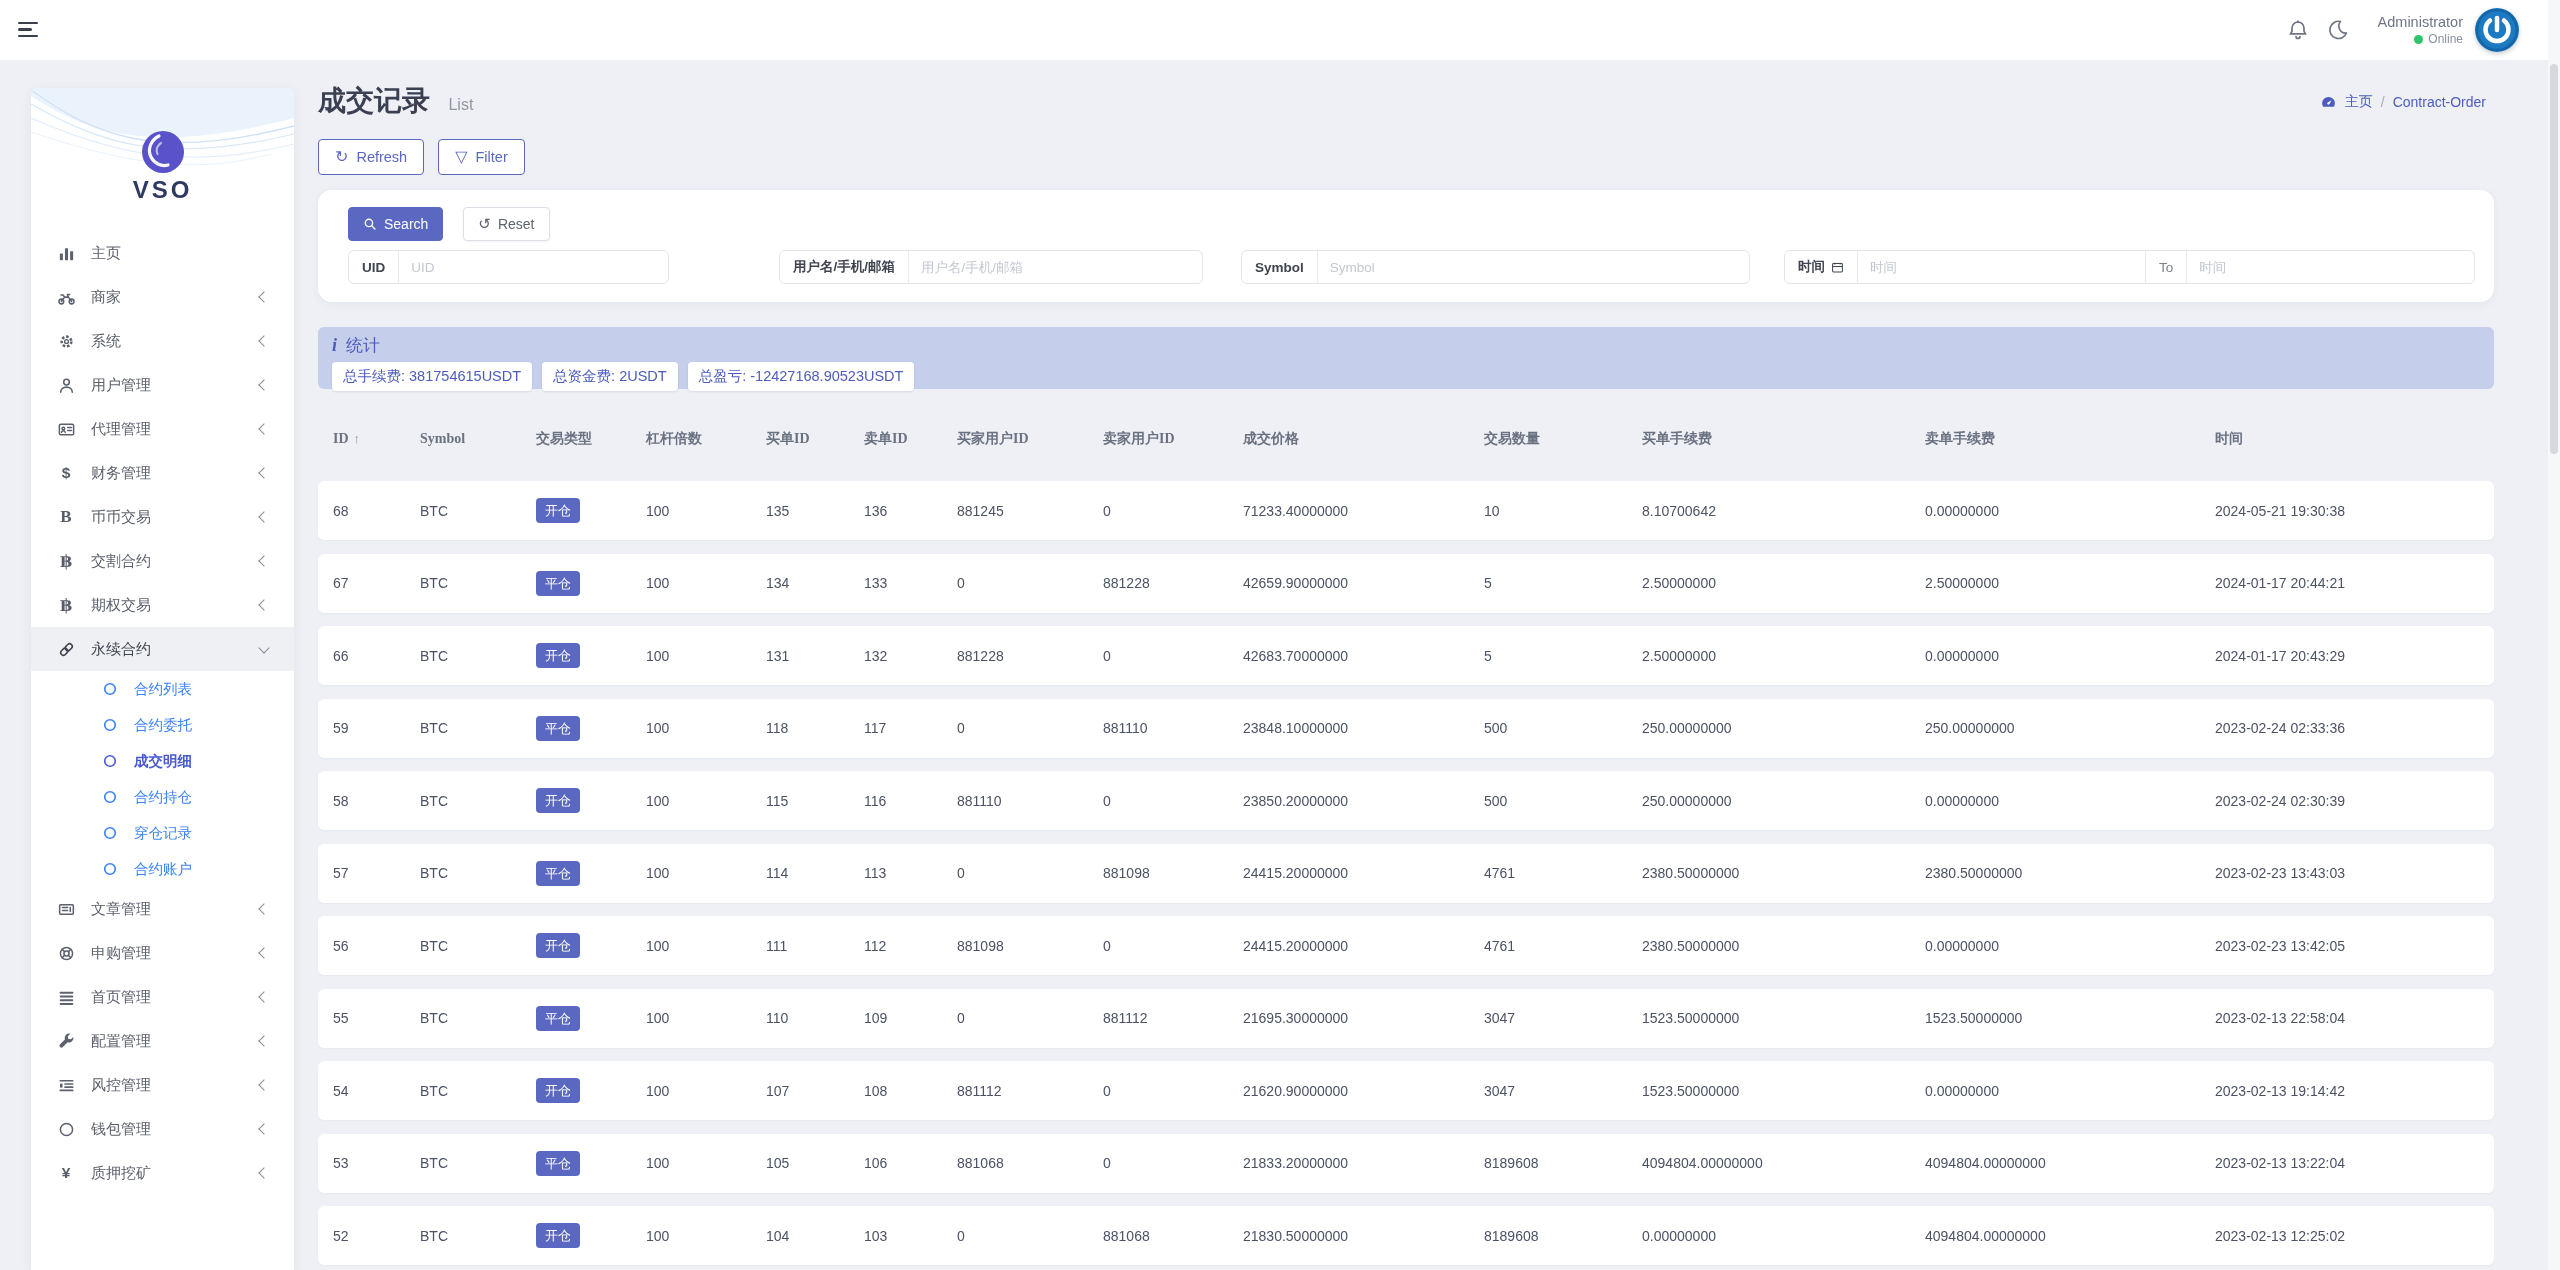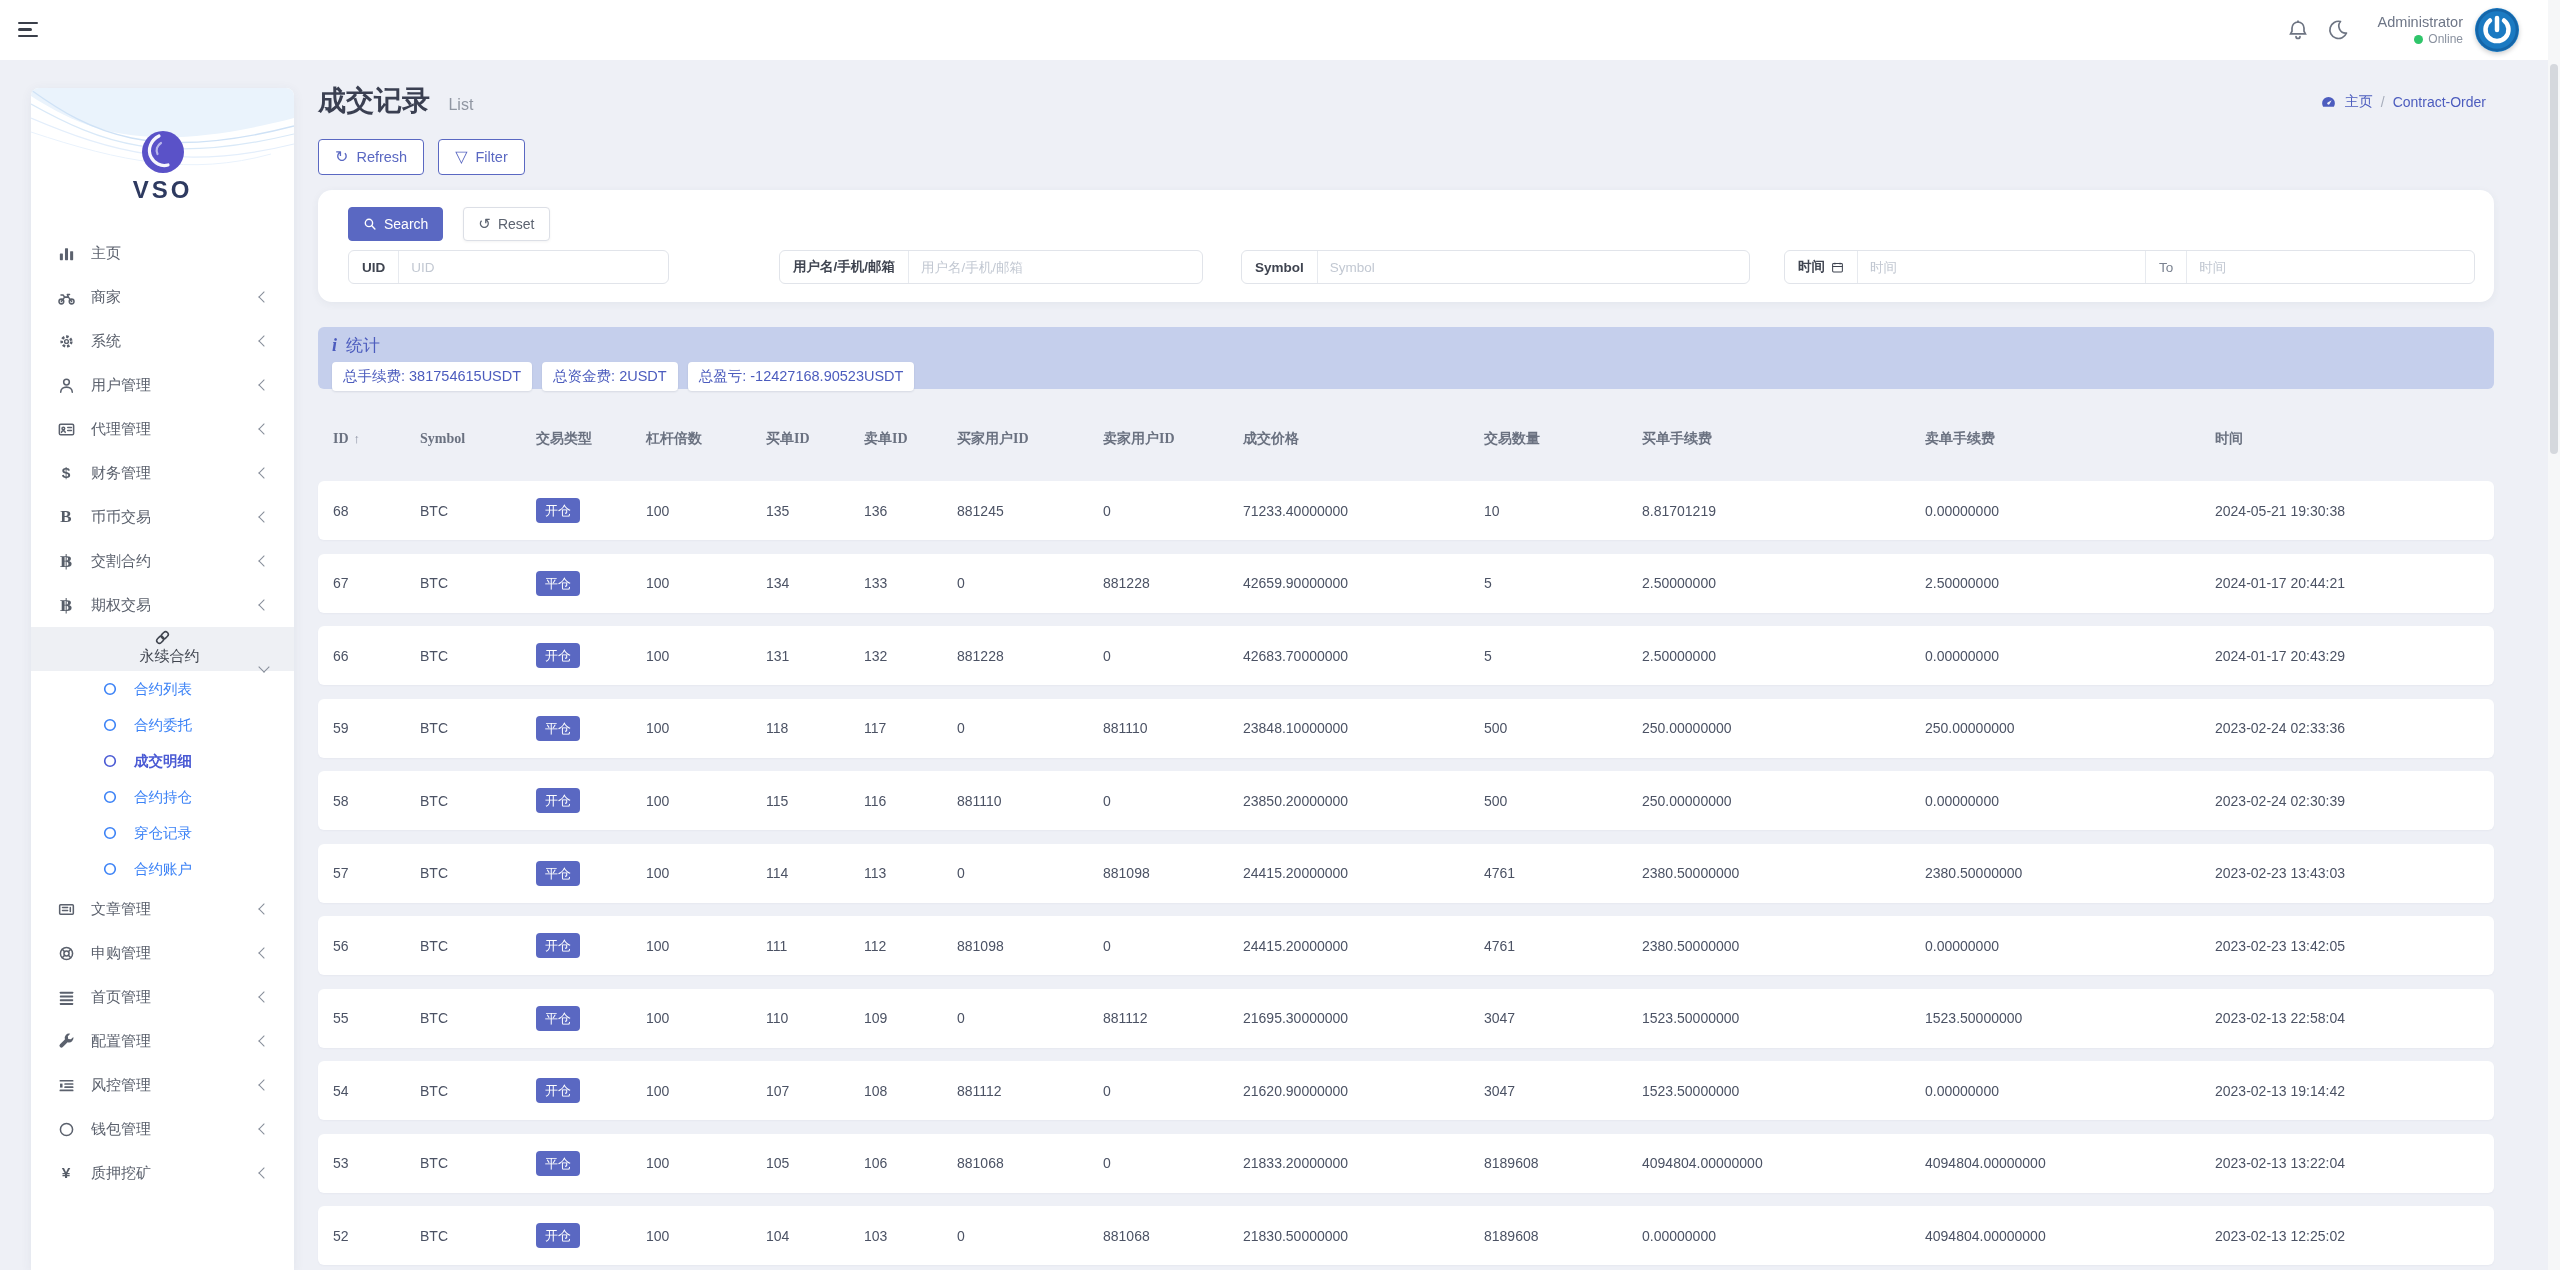--- a/index.html
+++ b/index.html
@@ -25,21 +25,21 @@
   .sidebar{position:absolute;left:31px;top:88px;width:263px;height:1183px;background:#fff;
     border-radius:8px 8px 0 0;box-shadow:0 2px 12px rgba(60,70,100,.07);overflow:hidden;}
   .side-head{position:relative;height:142px;}
   .wave{position:absolute;left:0;top:0;width:263px;height:96px;}
   .logo{position:absolute;left:50%;top:40px;transform:translateX(-50%);width:48px;height:48px;}
   .brand{position:absolute;top:88px;width:100%;text-align:center;font-size:24px;font-weight:700;
     letter-spacing:3px;color:#2e3a60;}
   .nav{margin-top:1px;}
   .nav-item{display:flex;align-items:center;height:44px;padding:0 26px 0 25px;color:#5b616d;
     font-size:15px;cursor:pointer;}
-  .nav-item.active{background:#eef0f4;color:#40454f;flex-direction:column;}
+  .nav-item.active{background:#eef0f4;color:#40454f;}
   .nav-icon{width:20px;height:20px;display:flex;align-items:center;justify-content:center;flex:0 0 20px;}
   .nav-icon svg{width:19px;height:19px;display:block;}
   .txt-icon{font-size:15.5px;font-weight:700;color:#565d68;}
   .txt-icon.serif{font-family:"Liberation Serif","DejaVu Serif",serif;font-size:17px;}
   .nav-label{margin-left:15px;}
   .chev{width:8px;height:8px;border-left:1.7px solid #868d99;border-bottom:1.7px solid #868d99;
     margin-left:auto;transform:rotate(45deg);}
   .chev.down{transform:rotate(-45deg);margin-top:-3px;}
   .sub-item{display:flex;align-items:center;height:36px;padding-left:69px;color:#3b82f6;
     font-size:14.5px;cursor:pointer;}
@@ -475,21 +475,21 @@
         <span>68</span>
         <span>BTC</span>
         <span><span class="badge">开仓</span></span>
         <span>100</span>
         <span>135</span>
         <span>136</span>
         <span>881245</span>
         <span>0</span>
         <span>71233.40000000</span>
         <span>10</span>
-        <span>8.81701219</span>
+        <span>8.10700642</span>
         <span>0.00000000</span>
         <span>2024-05-21 19:30:38</span>
       </div>
       <div class="grid trow">
         <span>67</span>
         <span>BTC</span>
         <span><span class="badge">平仓</span></span>
         <span>100</span>
         <span>134</span>
         <span>133</span>

